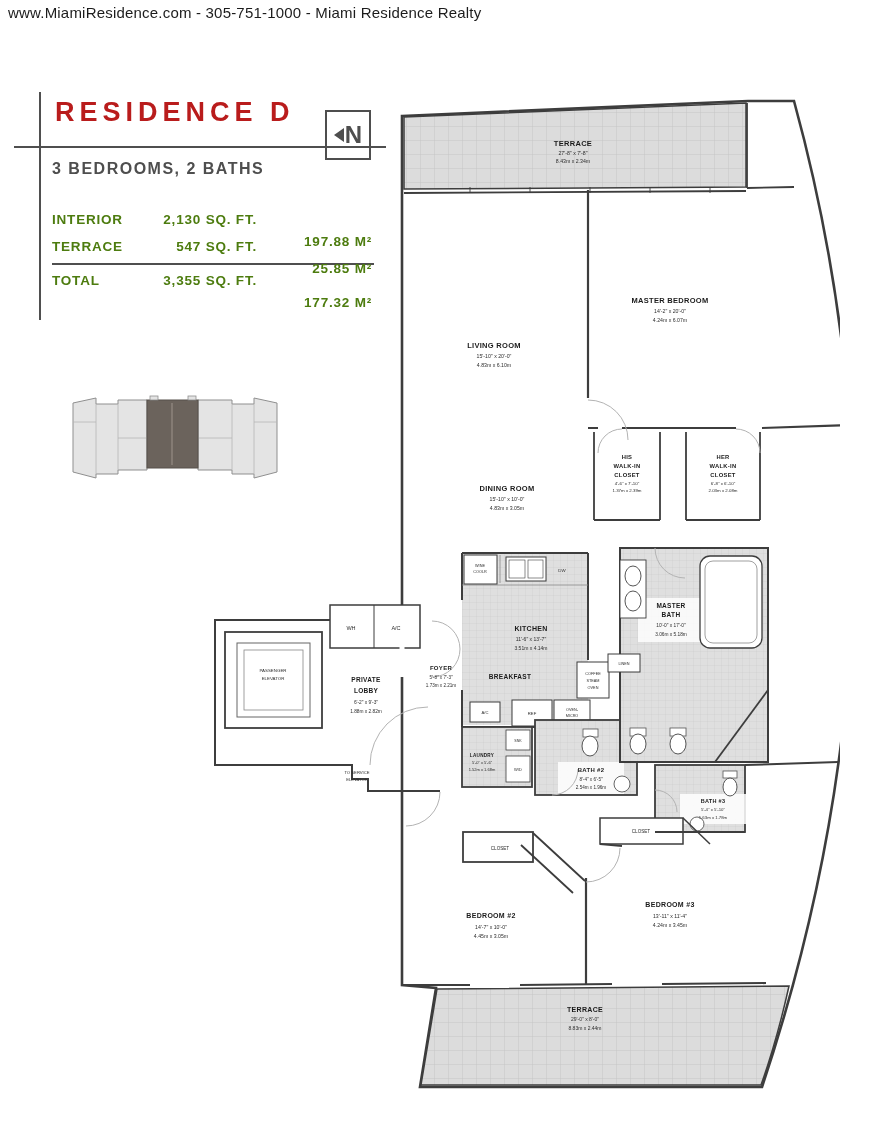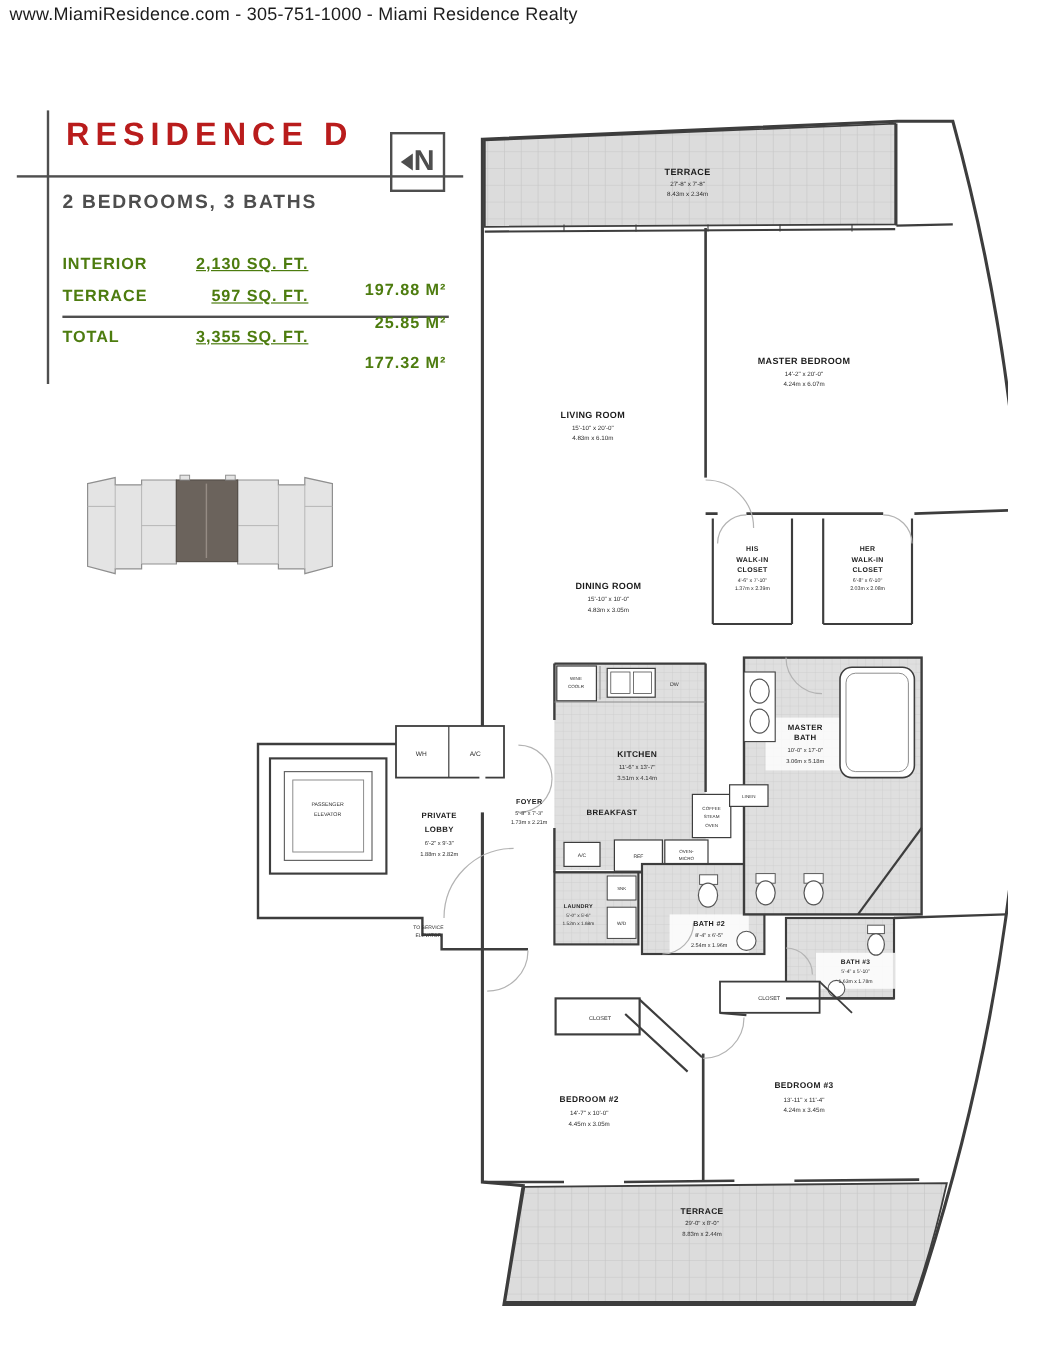--- a/index.html
+++ b/index.html
@@ -13,21 +13,21 @@
   .north{left:325px;top:110px;width:42px;height:46px;border:2px solid #4e4e4e;background:#fff;
          display:flex;align-items:center;justify-content:center;}
   .north .tri{width:0;height:0;border-top:7px solid transparent;border-bottom:7px solid transparent;
          border-right:10px solid #4e4e4e;margin-right:1px;}
   .north .nl{font-size:24px;font-weight:700;color:#4e4e4e;line-height:1;}
   .subtitle{left:52px;top:160px;font-size:16px;font-weight:700;color:#4e4e4e;letter-spacing:1.5px;}
   .areas{left:52px;top:206px;width:320px;}
   .area-row{display:flex;align-items:center;height:27px;font-size:13.5px;font-weight:600;
             color:#4d7c0f;letter-spacing:.8px;}
   .area-row .lab{width:100px;text-align:left;}
-  .area-row .sqft{width:105px;text-align:right;text-decoration:underline;}
+  .area-row .sqft{width:105px;text-align:right;}
   .area-row .sqm{width:115px;text-align:right;margin-top:44px;}
   .total-rule{width:322px;height:2px;background:#4f4f4f;margin:3px 0 2px 0;}
   svg text{font-family:"Liberation Sans",sans-serif;}
   .rname{font-weight:700;fill:#1b1b1b;letter-spacing:.3px;}
   .rdim{fill:#2d2d2d;}
   .tiny{fill:#2d2d2d;}
 </style>
 </head>
 <body>
 
@@ -35,31 +35,31 @@
 
   <div class="abs brand">www.MiamiResidence.com  -  305-751-1000  -  Miami Residence Realty</div>
 
   <div class="abs vline"></div>
   <div class="abs title">RESIDENCE D</div>
   <div class="abs north">
     <span class="tri"></span>
     <span class="nl">N</span>
   </div>
   <div class="abs hrule"></div>
-  <div class="abs subtitle">2 BEDROOMS, 3 BATHS</div>
+  <div class="abs subtitle">3 BEDROOMS, 2 BATHS</div>
 
   <div class="abs areas">
     <div class="area-row">
       <span class="lab">INTERIOR</span>
       <span class="sqft">2,130 SQ. FT.</span>
       <span class="sqm">197.88 M²</span>
     </div>
     <div class="area-row">
       <span class="lab">TERRACE</span>
-      <span class="sqft">597 SQ. FT.</span>
+      <span class="sqft">547 SQ. FT.</span>
       <span class="sqm">25.85 M²</span>
     </div>
     <div class="total-rule"></div>
     <div class="area-row">
       <span class="lab">TOTAL</span>
       <span class="sqft">3,355 SQ. FT.</span>
       <span class="sqm">177.32 M²</span>
     </div>
   </div>
 

